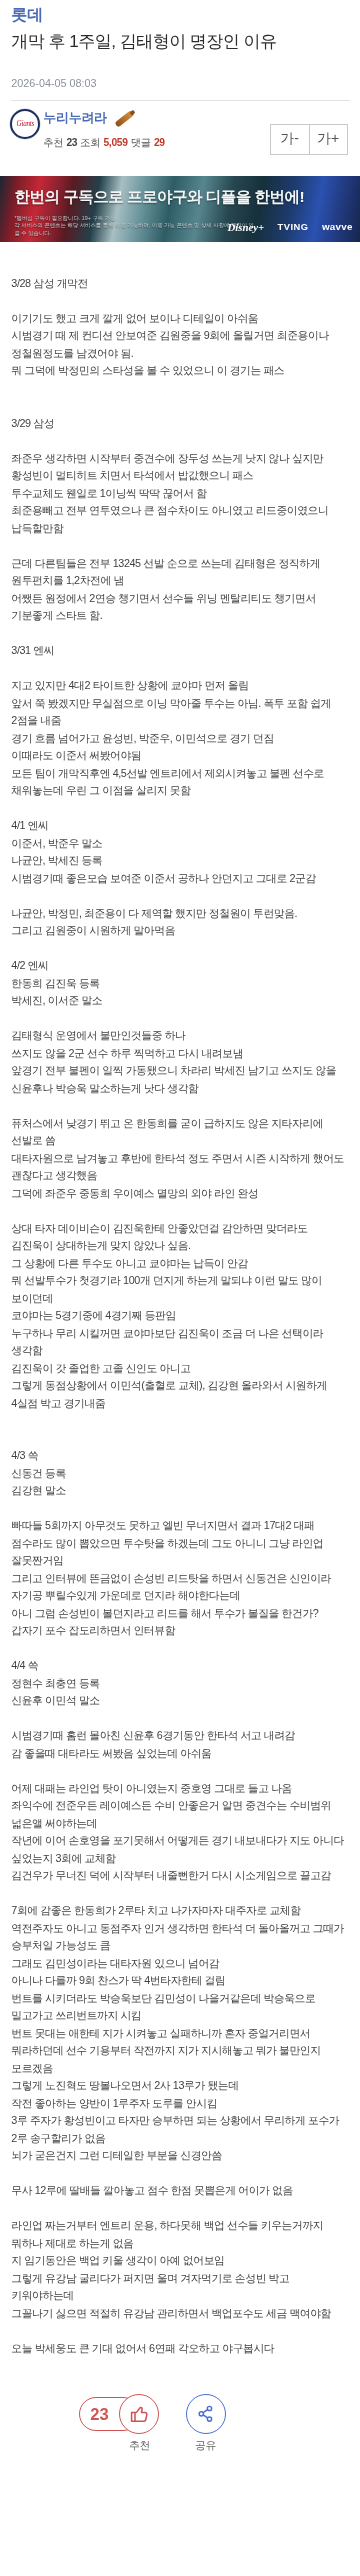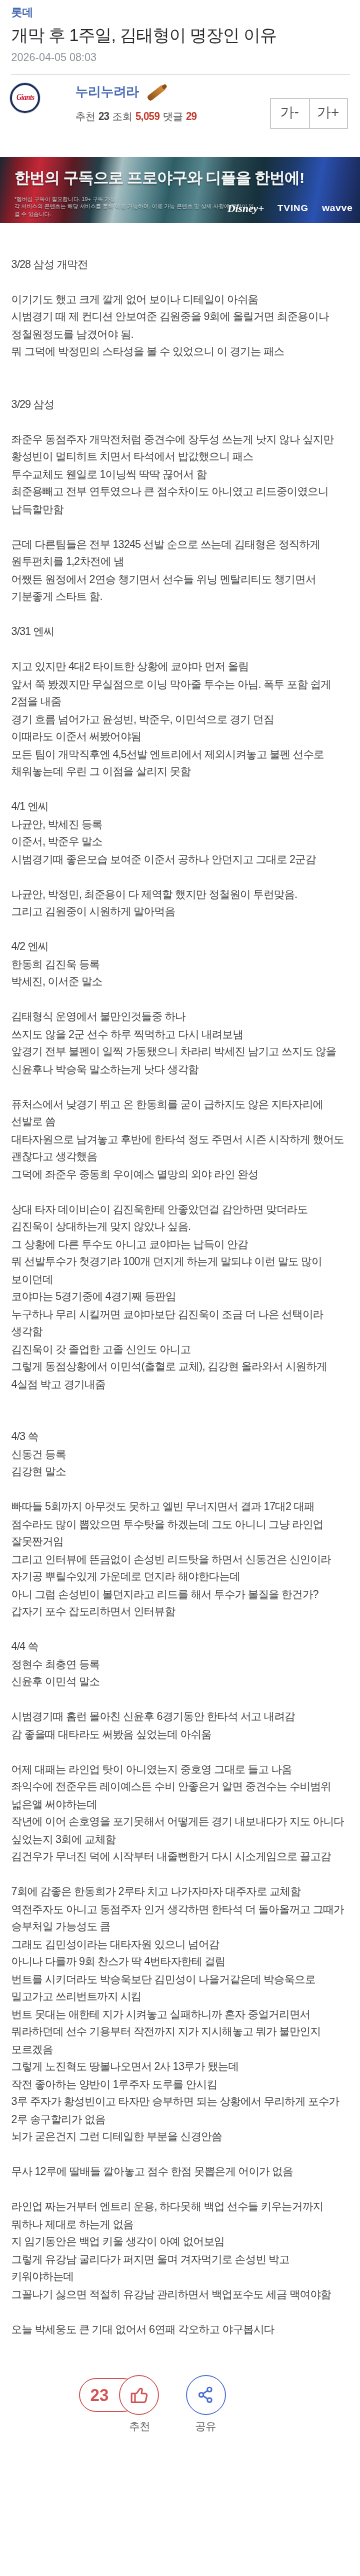--- a/index.html
+++ b/index.html
@@ -2,51 +2,51 @@
 <html style="font-size:8.2px"><head>
 <meta charset="utf-8">
 <style>
   * { margin:0; padding:0; box-sizing:border-box; }
   html,body { background:#ffffff; }
   body { font-family:"Liberation Sans","DejaVu Sans",sans-serif; }
   .page { position:relative; width:361px; height:2833px; margin:0 auto; background:#fff; overflow:hidden; }
 
   
   .post-header { padding:5.2px 11.3px 0 11.3px; }
-  .category { font-size:11px; font-weight:700; color:#4a6bb5; display:inline-block; }
+  .category { font-size:16px; font-weight:700; color:#4a6bb5; display:inline-block; }
   .title { margin-top:4.1px; font-size:17px; font-weight:400; color:#2b2b2b; letter-spacing:-0.5px; }
-  .date { margin-top:4px; font-size:10.8px; color:#8d929b; }
+  .date { margin-top:24px; font-size:10.8px; color:#8d929b; }
   .divider { margin-top:10.3px; border-top:1px solid #e2e2e2; }
 
   
   .author-row { position:relative; padding:8.2px 11.3px 5.2px 11.3px; min-height:62px; }
   .avatar { position:absolute; left:10.3px; top:8.2px; width:30px; height:30px; border-radius:50%;
             background:#fff; border:2.1px solid #1d2f5e; display:flex; align-items:center; justify-content:center;
             box-shadow:0 0 0 0.5px #c9cdd6; }
-  .avatar .team { font-size:7.2px; font-weight:700; font-style:italic; color:#c8102e;
+  .avatar .team { font-size:7.2px; font-weight:400; font-style:italic; color:#c8102e;
                   font-family:"Liberation Serif","DejaVu Serif",serif; letter-spacing:-0.3px; }
-  .author-main { margin-left:64px; }
+  .author-main { margin-left:32px; }
   .nickname-line { display:flex; align-items:center; height:17.5px; }
   .nickname { font-size:13px; font-weight:700; color:#4a6bb5; letter-spacing:-0.3px; }
   .bat-icon { display:inline-block; margin-left:7.2px; width:20.6px; height:5.7px; border-radius:3.1px;
               background:linear-gradient(90deg,#8a4e18,#c07a2e 60%,#d69348);
               transform:rotate(-38deg); position:relative; top:1px; }
   .bat-icon:after { content:""; position:absolute; right:-2.1px; top:0.5px; width:4.6px; height:4.6px;
                     border-radius:50%; background:#8a4e18; }
   .stats { margin-top:9.3px; font-size:10.3px; color:#555; letter-spacing:-0.3px; }
   .stats span { margin-right:3.1px; }
   .stat-num-dark { color:#444; font-weight:700; margin-right:7.2px; }
   .stat-num-red { color:#c0392b; font-weight:700; margin-right:7.2px; }
   .font-controls { position:absolute; right:13.4px; top:23px; display:flex; border:0.5px solid #c9c9c9; background:#fff; }
   .font-btn { width:38px; height:29px; display:flex; align-items:center; justify-content:center;
               font-size:14px; color:#555; background:#fff; cursor:pointer; }
   .font-btn + .font-btn { border-left:0.5px solid #c9c9c9; }
 
   
-  .ad-banner { position:relative; margin-top:20px; width:361px; height:66px; overflow:hidden;
+  .ad-banner { position:relative; margin-top:13px; width:361px; height:66px; overflow:hidden;
     background:linear-gradient(100deg,#1b2732 0%,#7e1d28 5%,#c42836 11%,#8e2230 16%,#5a1a22 20%,
       #24404a 27%,#a7bfc2 33%,#6d979e 39%,#2e5d66 47%,#57868e 55%,#274750 63%,#16303c 71%,
       #1d3a6b 79%,#2a52b0 87%,#223a80 93%,#15254a 100%); }
   .ad-headline { position:absolute; left:14.4px; top:11.3px; font-size:15.5px; font-weight:700; color:#f4f7f8;
                  letter-spacing:-0.5px; text-shadow:0 0.5px 1.5px rgba(0,0,0,.45); }
   .ad-disclaimer { position:absolute; left:14.4px; top:39px; font-size:5.4px; line-height:7.7px; color:#c3ccd1;
                    text-shadow:0 0.5px 1px rgba(0,0,0,.5); width:242px; }
   .ad-logos { position:absolute; right:8.2px; top:45px; display:flex; align-items:center; gap:13.4px; }
   .logo-disney { color:#fff; font-size:10.8px; font-weight:700; font-style:italic;
                  font-family:"Liberation Serif","DejaVu Serif",serif; }
@@ -121,39 +121,39 @@
   <div class="post-body">
       <div class="body-line">3/28 삼성 개막전</div>
       <div class="body-line">&nbsp;</div>
       <div class="body-line">이기기도 했고 크게 깔게 없어 보이나 디테일이 아쉬움</div>
       <div class="body-line">시범경기 때 제 컨디션 안보여준 김원중을 9회에 올릴거면 최준용이나 정철원정도를 남겼어야 됨.</div>
       <div class="body-line">뭐 그덕에 박정민의 스타성을 볼 수 있었으니 이 경기는 패스</div>
       <div class="body-line">&nbsp;</div>
       <div class="body-line">&nbsp;</div>
       <div class="body-line">3/29 삼성</div>
       <div class="body-line">&nbsp;</div>
-      <div class="body-line">좌준우 동점주자 개막전처럼 중견수에 장두성 쓰는게 낫지 않나 싶지만</div>
+      <div class="body-line">좌준우 생각하면 시작부터 중견수에 장두성 쓰는게 낫지 않나 싶지만</div>
       <div class="body-line">황성빈이 멀티히트 치면서 타석에서 밥값했으니 패스</div>
       <div class="body-line">투수교체도 웬일로 1이닝씩 딱딱 끊어서 함</div>
       <div class="body-line">최준용빼고 전부 연투였으나 큰 점수차이도 아니였고 리드중이였으니 납득할만함</div>
       <div class="body-line">&nbsp;</div>
       <div class="body-line">근데 다른팀들은 전부 13245 선발 순으로 쓰는데 김태형은 정직하게 원투펀치를 1,2차전에 냄</div>
       <div class="body-line">어쨌든 원정에서 2연승 챙기면서 선수들 위닝 멘탈리티도 챙기면서 기분좋게 스타트 함.</div>
       <div class="body-line">&nbsp;</div>
       <div class="body-line">3/31 엔씨</div>
       <div class="body-line">&nbsp;</div>
       <div class="body-line">지고 있지만 4대2 타이트한 상황에 쿄야마 먼저 올림</div>
       <div class="body-line">앞서 쭉 봤겠지만 무실점으로 이닝 막아줄 투수는 아님. 폭투 포함 쉽게 2점을 내줌</div>
       <div class="body-line">경기 흐름 넘어가고 윤성빈, 박준우, 이민석으로 경기 던짐</div>
       <div class="body-line">이때라도 이준서 써봤어야됨</div>
       <div class="body-line">모든 팀이 개막직후엔 4,5선발 엔트리에서 제외시켜놓고 불펜 선수로 채워놓는데 우린 그 이점을 살리지 못함</div>
       <div class="body-line">&nbsp;</div>
       <div class="body-line">4/1 엔씨</div>
+      <div class="body-line">이준서, 박준우 말소</div>
       <div class="body-line">나균안, 박세진 등록</div>
-      <div class="body-line">이준서, 박준우 말소</div>
       <div class="body-line">시범경기때 좋은모습 보여준 이준서 공하나 안던지고 그대로 2군감</div>
       <div class="body-line">&nbsp;</div>
       <div class="body-line">나균안, 박정민, 최준용이 다 제역할 했지만 정철원이 투런맞음.</div>
       <div class="body-line">그리고 김원중이 시원하게 말아먹음</div>
       <div class="body-line">&nbsp;</div>
       <div class="body-line">4/2 엔씨</div>
       <div class="body-line">한동희 김진욱 등록</div>
       <div class="body-line">박세진, 이서준 말소</div>
       <div class="body-line">&nbsp;</div>
       <div class="body-line">김태형식 운영에서 불만인것들중 하나</div>

